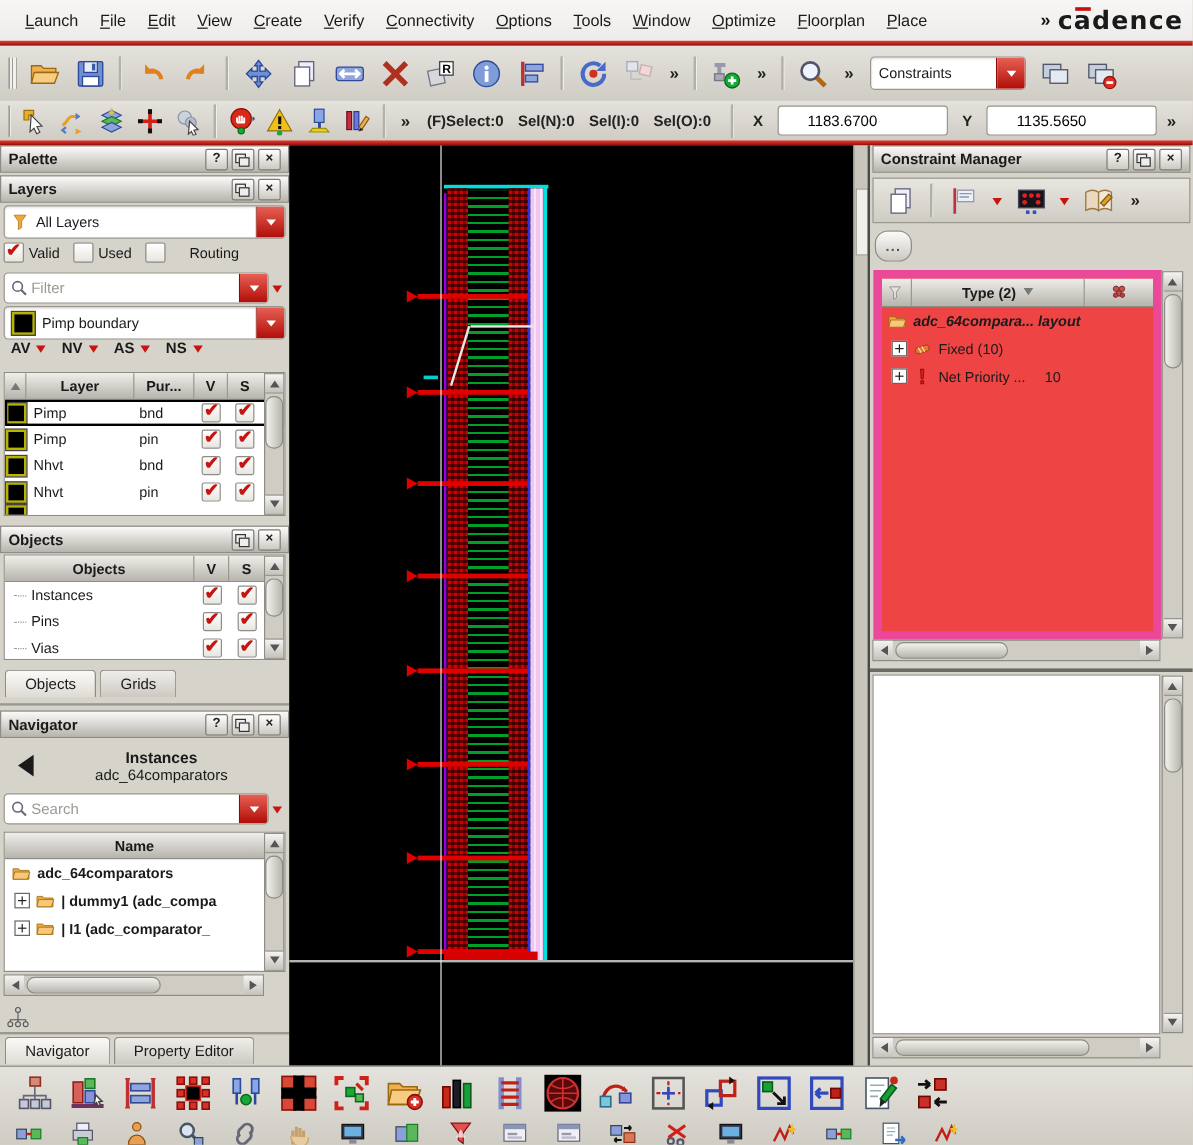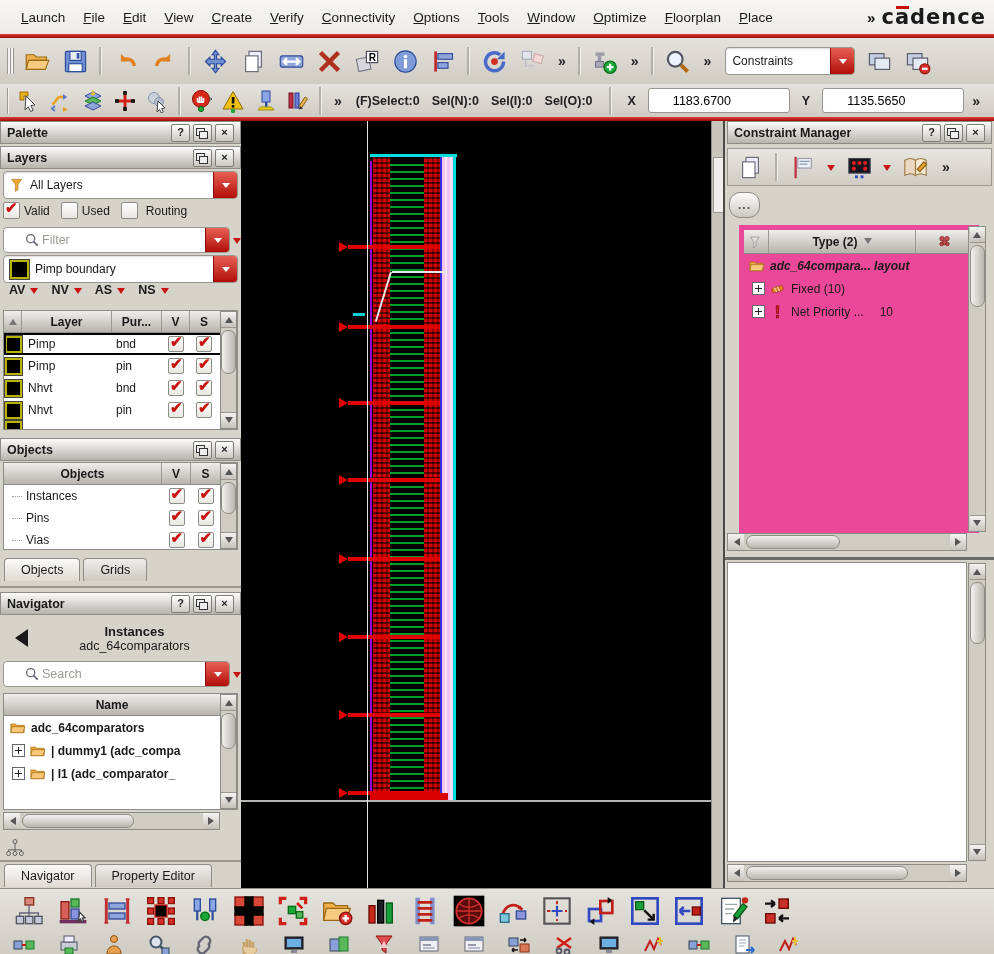--- a/index.html
+++ b/index.html
@@ -117,21 +117,21 @@
   .cyan-line{left:212px;top:34px;width:3px;height:645px;background:#00dede}
   .mk{left:107px;width:92px;height:4px;background:#e00000}
   .mk::before{content:"";position:absolute;left:-9px;top:-3px;width:0;height:0;
       border:5px solid transparent;border-left:9px solid #e00000}
   .wh-h{left:151px;top:150px;width:55px;height:2px;background:#e8e8e8}
   .wh-d{left:151px;top:151px;width:52px;height:2px;background:#e8e8e8;transform-origin:0 0;transform:rotate(107deg)}
   .ct{left:112px;top:192px;width:12px;height:3px;background:#00d0d0}
   .strip-bot{left:129px;top:672px;width:78px;height:7px;background:#d80000}
   
   .lrowflex{position:absolute;left:3px;width:235px;display:flex;align-items:center}
-  .searchbox{height:26px;background:#fff;border:1px solid #98968e;border-radius:4px;display:flex;align-items:center;padding-left:20px;box-sizing:border-box}
+  .searchbox{height:26px;background:#fff;border:1px solid #98968e;border-radius:4px;display:flex;align-items:center;padding-left:4px;box-sizing:border-box}
   .searchbox input{border:none;outline:none;flex:1;min-width:0;font-size:12.5px;background:transparent;font-family:"Liberation Sans",sans-serif}
   .searchbox input::placeholder{color:#9c9a94}
   .visbtn{display:flex;align-items:center;gap:2px;font-weight:bold;font-size:12.5px;margin-right:10px}
   .treerow{display:flex;align-items:center;height:23px;white-space:nowrap;overflow:hidden}
   .backarrow{width:0;height:0;border:9px solid transparent;border-right:13px solid #1a1a1a;margin-left:6px}
   .cmroot{font-weight:bold;font-style:italic}
   .pill{height:24px;padding:0 8px;background:linear-gradient(#fcfbfa,#ccc9c1);border:1px solid #8e8c86;
         border-radius:11px;display:flex;align-items:center;font-weight:bold;color:#555;letter-spacing:1px}
 </style>
 </head>
@@ -420,21 +420,21 @@
   </div>
   <div class="lrowflex" style="top:81px;gap:5px" id="layer-checks">
       <span style="display: flex; align-items: center; gap: 4px; margin-right: 6px;">
         <span class="chkbox on"></span>
         <span>Valid</span>
       </span>
       <span style="display: flex; align-items: center; gap: 4px; margin-right: 6px;">
         <span class="chkbox"></span>
         <span>Used</span>
       </span>
-      <span style="display: flex; align-items: center; gap: 8px; margin-right: 6px;">
+      <span style="display: flex; align-items: center; gap: 20px; margin-right: 6px;">
         <span class="chkbox"></span>
         <span>Routing</span>
       </span>
     </div>
   <div class="lrowflex" style="top:106px">
     <span class="searchbox" style="flex:1">
       <span class="funnel"><svg viewBox="0 0 24 24" width="100%" height="100%">
             <circle cx="10" cy="10" r="6" fill="none" stroke="#667" stroke-width="2"></circle>
             <path d="M14.5 14.5l6 6" stroke="#667" stroke-width="2.6"></path>
           </svg></span>
@@ -788,21 +788,21 @@
             <path d="M21.5 5.5c-3.5-2-6.5-2-9.5 0V19c3-2 6-2 9.5 0z" fill="#f4e8d4" stroke="#9a7a40"></path>
             <path d="M13.5 13.5l6-6.5 2.4 2.2-6 6.5z" fill="#e0a030" stroke="#8a6010"></path>
           </svg>
         </span>
         <span class="chev">»</span>
       </span>
   </div>
   <div style="position:absolute;top:71px;left:4px;width:230px;display:flex;align-items:center;gap:6px">
     <span class="pill">...</span>
   </div>
-  <div style="position:absolute;top:104px;left:14px;width:240px;height:308px;background:#ec4899;border:5px solid #ec4899;box-sizing:border-box;overflow:hidden">
+  <div style="position:absolute;top:104px;left:3px;width:240px;height:308px;background:#ef4444;border:7px solid #ec4899;box-sizing:border-box;overflow:hidden">
     <div class="thead" style="height:23px">
       <span class="thcell" style="width:26px">
           <span class="funnel" style="width:14px;height:14px"><svg viewBox="0 0 24 24" width="100%" height="100%">
               <path d="M2.5 3.5h15l-5.5 7.5v8l-4 2.5v-10.5z" fill="#e4e2dc" stroke="#777"></path>
             </svg></span>
         </span>
       <span class="thcell" style="width:150px;gap:6px">
         <span>Type (2)</span>
         <span class="tri-d" style="border-top-color:#777"></span>
       </span>

